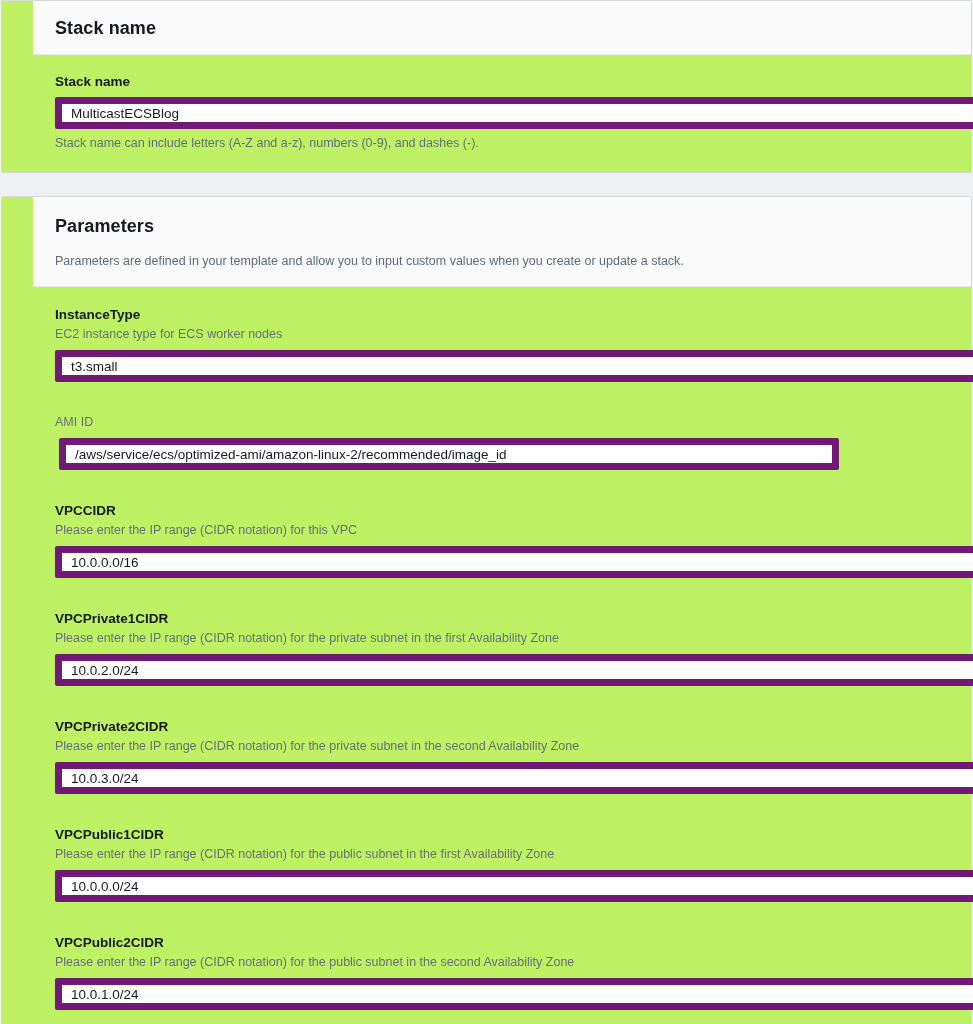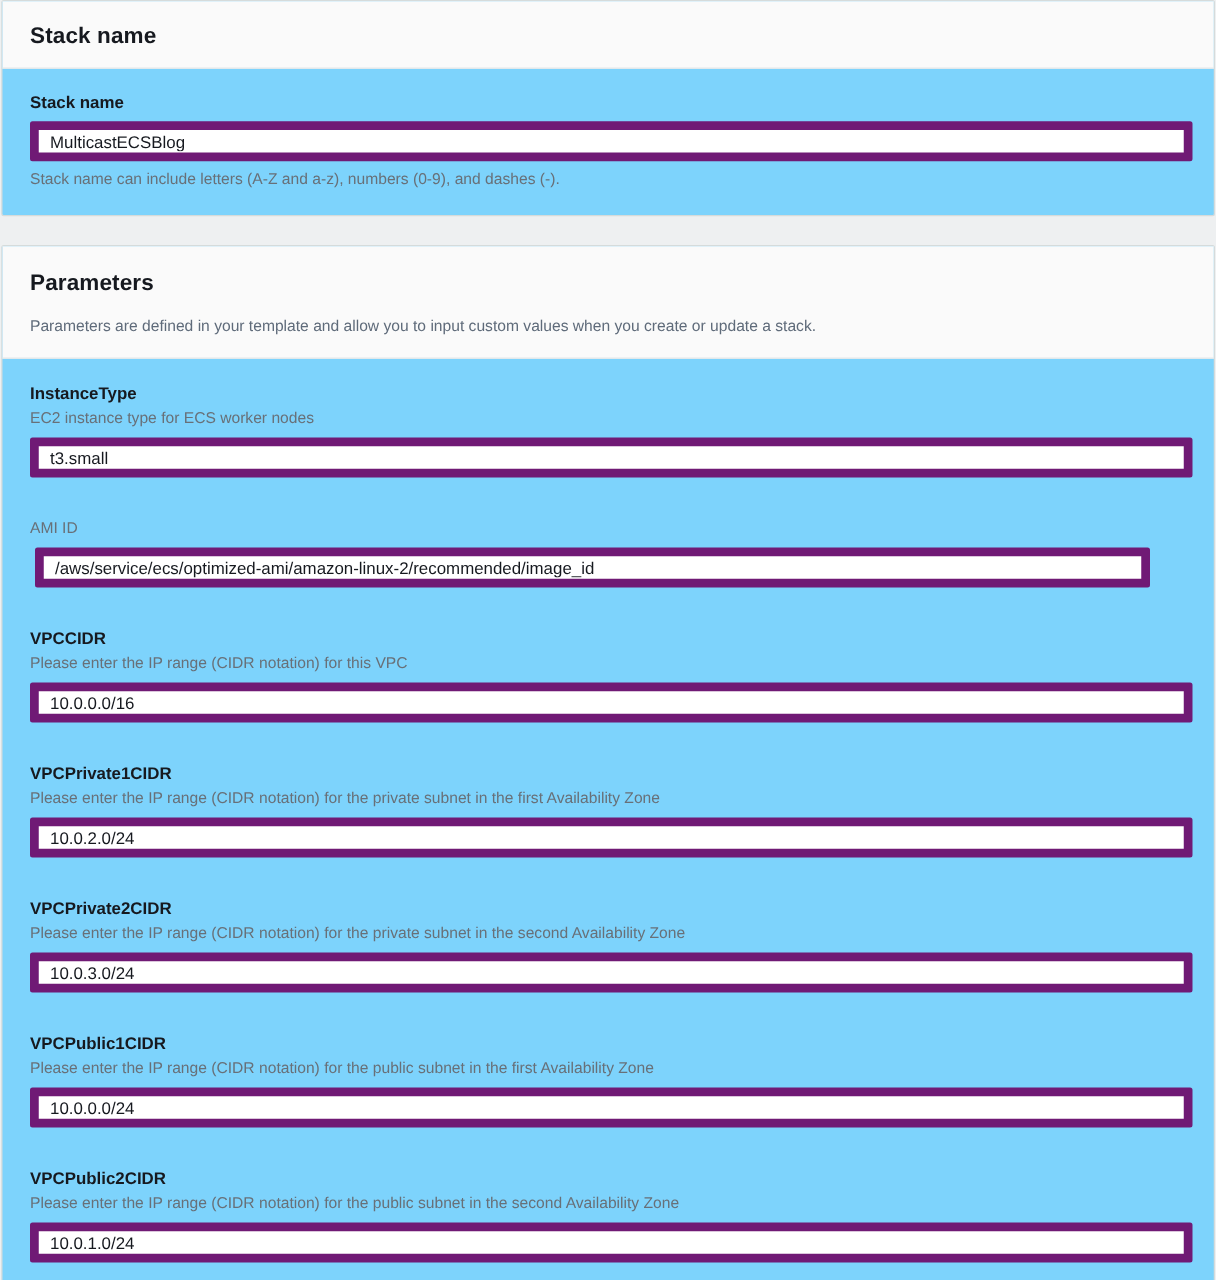--- a/index.html
+++ b/index.html
@@ -15,25 +15,26 @@
 
   .page {
     width: 973px;
     height: 1024px;
     position: relative;
     background: #eef0f1;
   }
 
   
   .panel {
-    background: #7dd3fc;
+    background: #bef264;
     border: 1px solid #d5dbdb;
     border-radius: 2px;
     box-sizing: border-box;
     margin: 0 1px;
+    padding-left: 31px;
   }
 
   .panel-header {
     background: #fafafa;
     border-bottom: 1px solid #e4e6e7;
     padding: 16px 22px 15px 22px;
     box-sizing: border-box;
   }
 
   .panel-header.tall {
@@ -123,21 +124,21 @@
   }
 
   
   .panel-gap {
     height: 23px;
   }
 
   
   .field.ami .field-input {
     margin-left: 4px;
-    width: 892px;
+    width: 780px;
   }
 </style>
 </head>
 <body>
 
 <div class="page">
 
   <section class="panel">
     <div class="panel-header">
       <div class="panel-title">Stack name</div>

